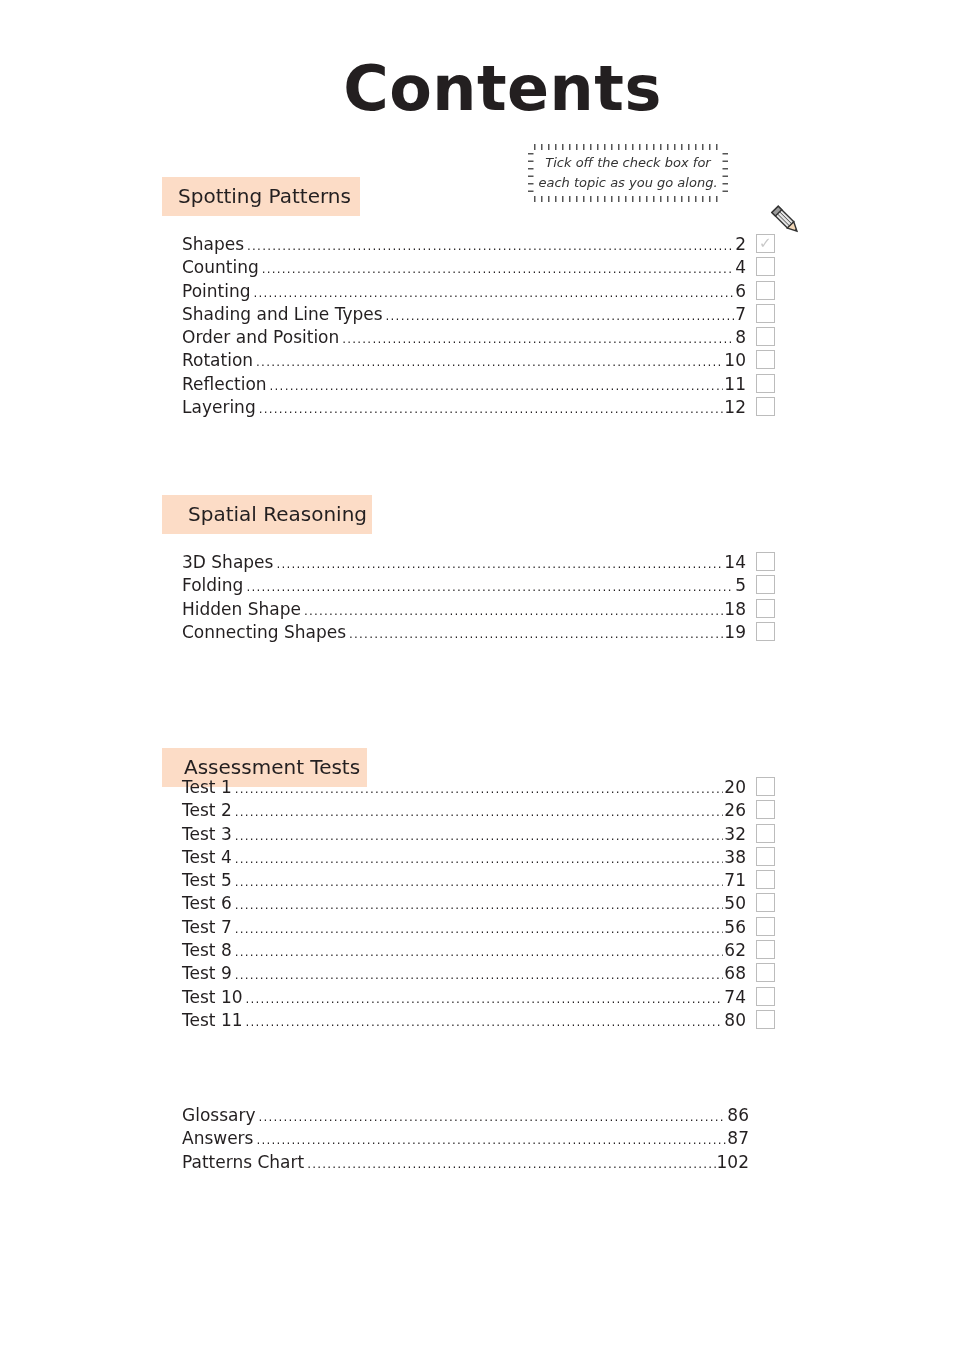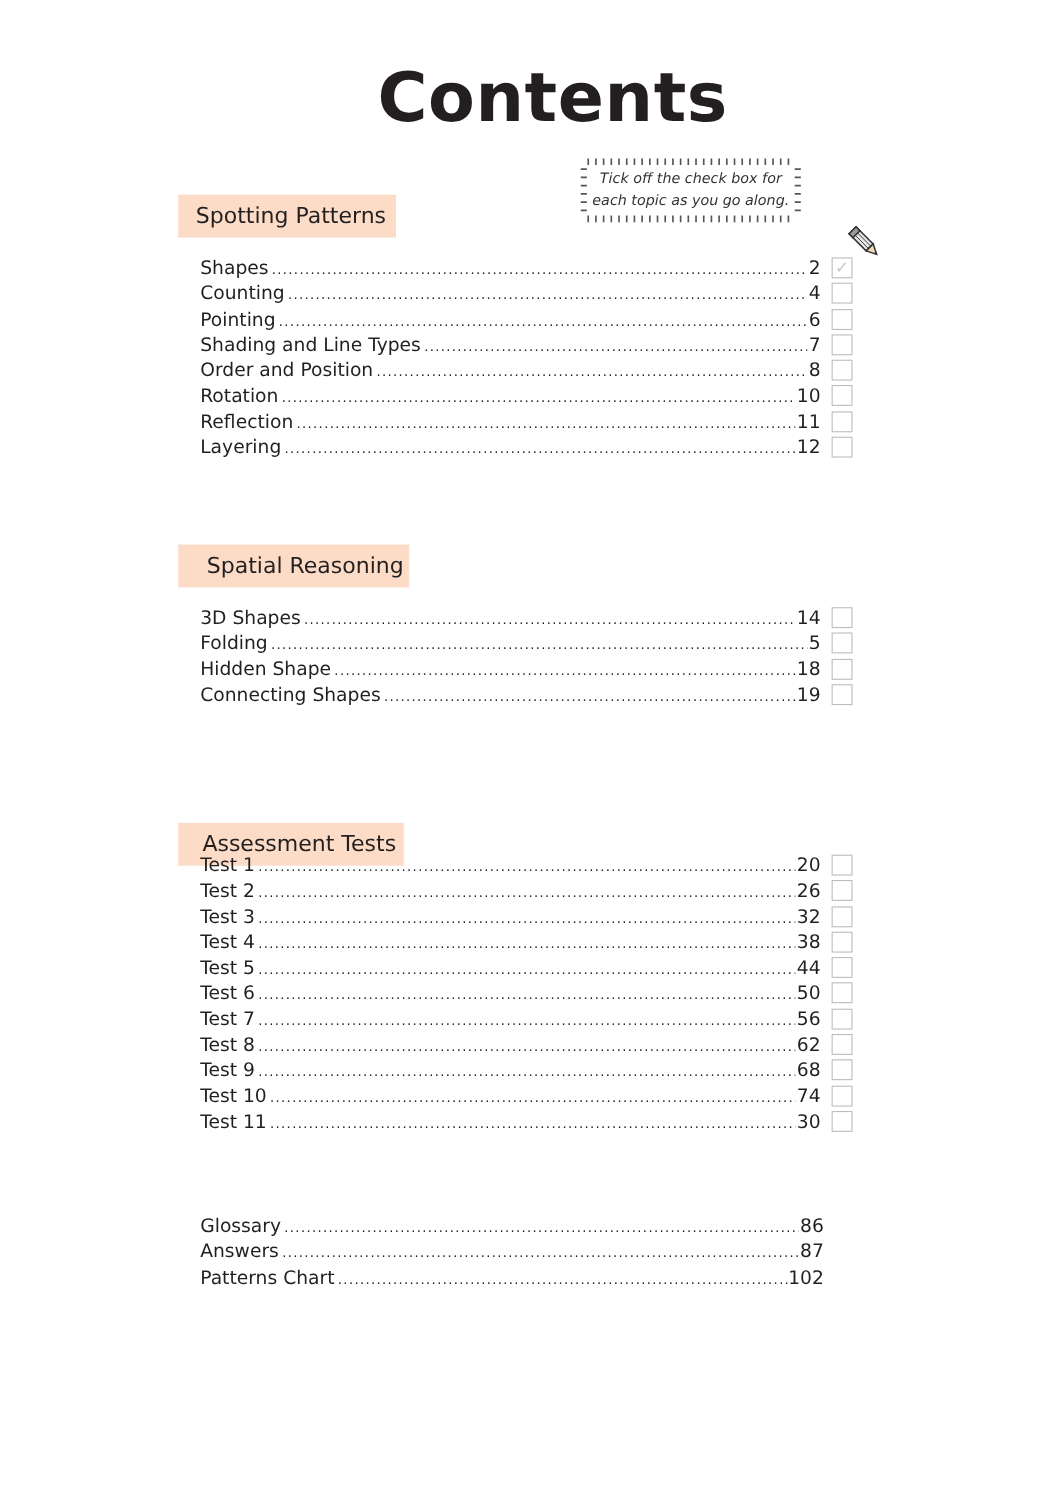--- a/index.html
+++ b/index.html
@@ -152,21 +152,21 @@
     </div>
   <div class="row">
       <span class="label">Test 4</span>
       <span class="dots">..........................................................................................................................................</span>
       <span class="page">38</span>
       <span class="check"></span>
     </div>
   <div class="row">
       <span class="label">Test 5</span>
       <span class="dots">..........................................................................................................................................</span>
-      <span class="page">44</span>
+      <span class="page">71</span>
       <span class="check"></span>
     </div>
   <div class="row">
       <span class="label">Test 6</span>
       <span class="dots">..........................................................................................................................................</span>
       <span class="page">50</span>
       <span class="check"></span>
     </div>
   <div class="row">
       <span class="label">Test 7</span>
@@ -188,21 +188,21 @@
     </div>
   <div class="row">
       <span class="label">Test 10</span>
       <span class="dots">..........................................................................................................................................</span>
       <span class="page">74</span>
       <span class="check"></span>
     </div>
   <div class="row">
       <span class="label">Test 11</span>
       <span class="dots">..........................................................................................................................................</span>
-      <span class="page">30</span>
+      <span class="page">80</span>
       <span class="check"></span>
     </div>
 </div>
 
 <div class="entries" style="top:1104px;width:567px;">
   <div class="row">
       <span class="label">Glossary</span>
       <span class="dots">..........................................................................................................................................</span>
       <span class="page">86</span>
     </div>

